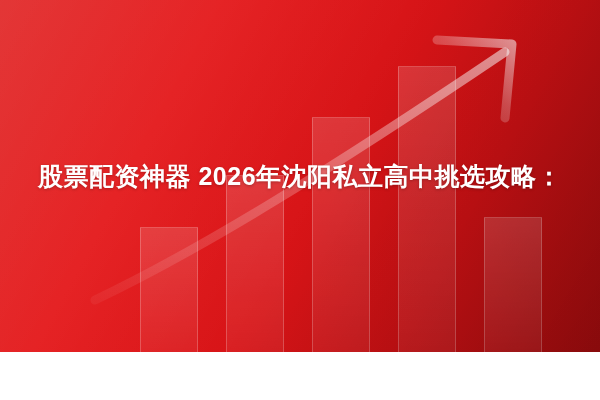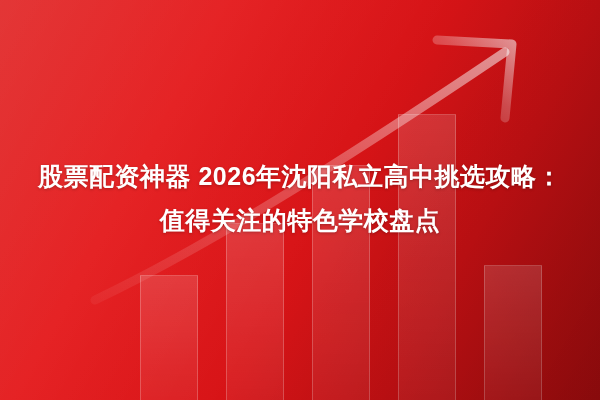--- a/index.html
+++ b/index.html
@@ -8,21 +8,21 @@
   }
   body {
     width: 600px;
     height: 400px;
     overflow: hidden;
     font-family: "Liberation Sans", sans-serif;
   }
   .banner {
     position: relative;
     width: 600px;
-    height: 400px;
+    height: 352px;
     overflow: hidden;
     background: linear-gradient(118deg, #e02020 0%, #e4191b 28%, #d81417 52%, #c21013 74%, #9e0c0e 100%);
   }
   
   .sheen {
     position: absolute;
     inset: 0;
     background: linear-gradient(120deg, rgba(255,255,255,0.10) 0%, rgba(255,255,255,0.03) 35%, rgba(0,0,0,0.00) 55%, rgba(0,0,0,0.14) 100%);
     pointer-events: none;
   }
@@ -89,16 +89,15 @@
       </defs>
       <path d="M95 300 C 200 250, 330 170, 505 52" fill="none" stroke="url(#arrGrad)" stroke-width="9" stroke-linecap="round"></path>
       <path d="M437 40 L 512 44 L 505 118" fill="none" stroke="url(#arrGrad)" stroke-width="9" stroke-linecap="round" stroke-linejoin="round"></path>
     </svg>
   </div>
 
   <div class="sheen"></div>
 
   <div class="title-block">
     <span class="title-line">股票配资神器 2026年沈阳私立高中挑选攻略：</span>
-    <span class="title-line">值得关注的特色学校盘点</span>
   </div>
 
 </div>
 
 </body></html>

